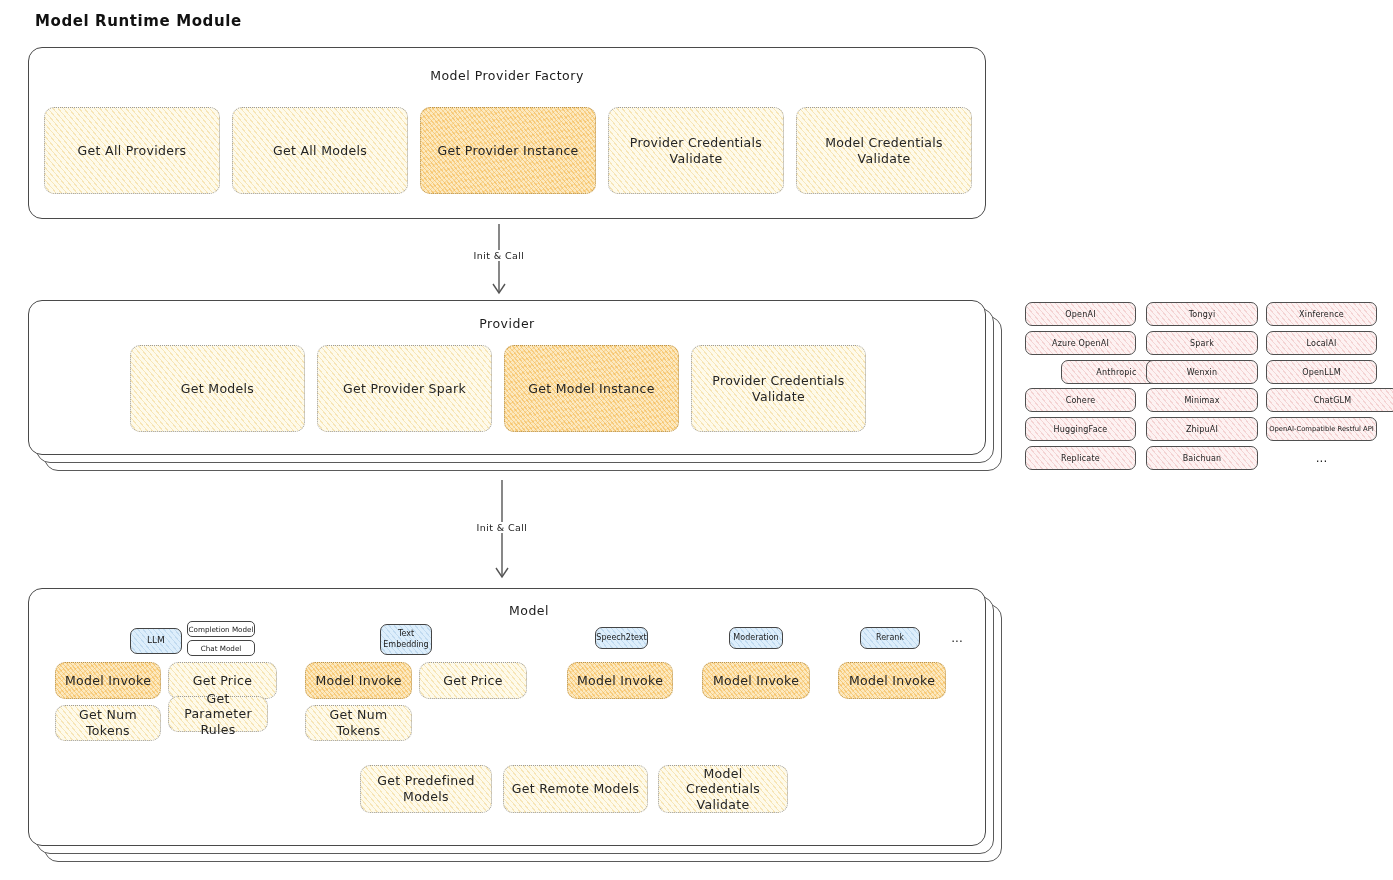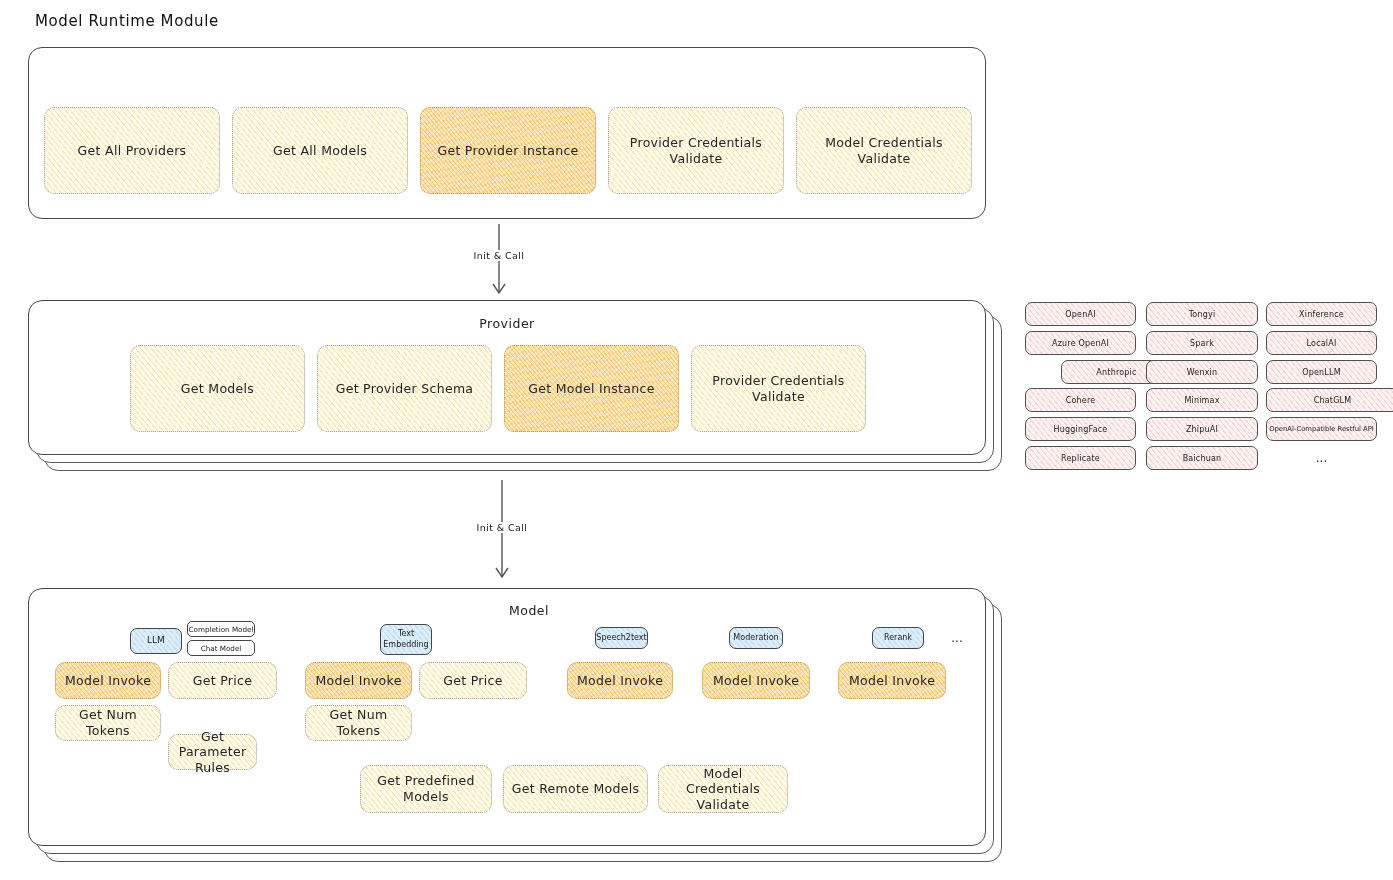--- a/index.html
+++ b/index.html
@@ -1,21 +1,21 @@
 <!DOCTYPE html>
 <html><head>
 <meta charset="utf-8">
 <style>
   html,body{margin:0;padding:0;background:#ffffff;}
   #canvas{
     position:relative;width:1393px;height:880px;background:#ffffff;overflow:hidden;
     font-family:"DejaVu Sans",sans-serif;color:#1d1d1d;
   }
   .abs{position:absolute;box-sizing:border-box;}
-  .page-title{font-size:15px;font-weight:400;letter-spacing:.6px;color:#111;}
+  .page-title{font-size:15px;font-weight:700;letter-spacing:.6px;color:#111;}
   .bigbox{border:1.5px solid #4a4a4a;border-radius:14px;background:#fff;}
   .layer{border:1.4px solid #5a5a5a;border-radius:14px;background:#fff;}
   .sec-title{font-size:12.5px;text-align:center;letter-spacing:.5px;color:#1c1c1c;}
   .fnbox{display:flex;align-items:center;justify-content:center;text-align:center;
     font-size:12.5px;line-height:1.25;letter-spacing:.3px;color:#242424;
     border:1.4px dotted #9b9b9b;border-radius:10px;padding:2px 6px;}
   .cream{background-color:#fefaea;
     background-image:repeating-linear-gradient(50deg,rgba(240,205,120,.45) 0 1px,transparent 1px 4px);}
   .orange{background-color:#fce9c0;border-color:#b39254;
     background-image:repeating-linear-gradient(50deg,rgba(242,176,61,.5) 0 1px,transparent 1px 3px),
@@ -36,40 +36,41 @@
   .arrow-label{font-size:9.5px;letter-spacing:.4px;color:#222;background:#fff;text-align:center;padding:0 3px;}
 </style>
 </head>
 <body>
 
 <div id="canvas">
 
   <div class="abs page-title" style="left:35px;top:12px;">Model Runtime Module</div>
 
   <div class="abs bigbox" style="left:28px;top:47px;width:958px;height:172px;"></div>
+  <div class="abs sec-title" style="left:28px;top:68px;width:958px;">Model Provider Factory</div>
 
   <div class="abs fnbox cream" style="left:44px;top:107px;width:176px;height:87px;">Get All Providers</div>
   <div class="abs fnbox cream" style="left:232px;top:107px;width:176px;height:87px;">Get All Models</div>
   <div class="abs fnbox orange" style="left:420px;top:107px;width:176px;height:87px;">Get Provider Instance</div>
   <div class="abs fnbox cream" style="left:608px;top:107px;width:176px;height:87px;">Provider Credentials Validate</div>
   <div class="abs fnbox cream" style="left:796px;top:107px;width:176px;height:87px;">Model Credentials Validate</div>
 
   <svg class="abs" style="left:489px;top:224px;" width="20" height="72">
     <line x1="10" y1="0" x2="10" y2="68" stroke="#555" stroke-width="1.4"></line>
     <polyline points="4,60 10,69 16,60" fill="none" stroke="#555" stroke-width="1.4"></polyline>
   </svg>
   <div class="abs arrow-label" style="left:459px;top:250px;width:80px;">Init &amp; Call</div>
 
   <div class="abs layer" style="left:44px;top:316px;width:958px;height:155px;"></div>
   <div class="abs layer" style="left:36px;top:308px;width:958px;height:155px;"></div>
   <div class="abs bigbox" style="left:28px;top:300px;width:958px;height:155px;"></div>
   <div class="abs sec-title" style="left:28px;top:316px;width:958px;">Provider</div>
 
   <div class="abs fnbox cream" style="left:130px;top:345px;width:175px;height:87px;">Get Models</div>
-  <div class="abs fnbox cream" style="left:317px;top:345px;width:175px;height:87px;">Get Provider Schema</div>
+  <div class="abs fnbox cream" style="left:317px;top:345px;width:175px;height:87px;">Get Provider Spark</div>
   <div class="abs fnbox orange" style="left:504px;top:345px;width:175px;height:87px;">Get Model Instance</div>
   <div class="abs fnbox cream" style="left:691px;top:345px;width:175px;height:87px;">Provider Credentials Validate</div>
 
   <div class="abs pinkbox" style="left:1025px;top:302px;width:111px;height:24px;">OpenAI</div>
   <div class="abs pinkbox" style="left:1025px;top:331px;width:111px;height:24px;">Azure OpenAI</div>
   <div class="abs pinkbox" style="left:1025px;top:360px;width:111px;height:24px;margin-left:36px;">Anthropic</div>
   <div class="abs pinkbox" style="left:1025px;top:388px;width:111px;height:24px;">Cohere</div>
   <div class="abs pinkbox" style="left:1025px;top:417px;width:111px;height:24px;">HuggingFace</div>
   <div class="abs pinkbox" style="left:1025px;top:446px;width:111px;height:24px;">Replicate</div>
 
@@ -97,32 +98,32 @@
   <div class="abs layer" style="left:36px;top:596px;width:958px;height:258px;"></div>
   <div class="abs bigbox" style="left:28px;top:588px;width:958px;height:258px;"></div>
   <div class="abs sec-title" style="left:28px;top:603px;width:958px;padding-left:44px;">Model</div>
 
   <div class="abs bluetab big" style="left:130px;top:628px;width:52px;height:26px;">LLM</div>
   <div class="abs whitetab" style="left:187px;top:621px;width:68px;height:16px;">Completion Model</div>
   <div class="abs whitetab" style="left:187px;top:640px;width:68px;height:16px;">Chat Model</div>
   <div class="abs bluetab" style="left:380px;top:624px;width:52px;height:31px;">Text Embedding</div>
   <div class="abs bluetab" style="left:595px;top:627px;width:53px;height:22px;">Speech2text</div>
   <div class="abs bluetab" style="left:729px;top:627px;width:54px;height:22px;">Moderation</div>
-  <div class="abs bluetab" style="left:860px;top:627px;width:52px;height:22px;margin-left:12px;">Rerank</div>
+  <div class="abs bluetab" style="left:860px;top:627px;width:60px;height:22px;">Rerank</div>
   <div class="abs dots" style="left:945px;top:629px;width:24px;height:18px;">...</div>
 
   <div class="abs fnbox orange" style="left:55px;top:662px;width:106px;height:37px;">Model Invoke</div>
   <div class="abs fnbox cream" style="left:168px;top:662px;width:109px;height:37px;">Get Price</div>
   <div class="abs fnbox orange" style="left:305px;top:662px;width:107px;height:37px;">Model Invoke</div>
   <div class="abs fnbox cream" style="left:419px;top:662px;width:108px;height:37px;">Get Price</div>
   <div class="abs fnbox orange" style="left:567px;top:662px;width:106px;height:37px;">Model Invoke</div>
   <div class="abs fnbox orange" style="left:702px;top:662px;width:108px;height:37px;">Model Invoke</div>
   <div class="abs fnbox orange" style="left:838px;top:662px;width:108px;height:37px;">Model Invoke</div>
 
   <div class="abs fnbox cream" style="left:55px;top:705px;width:106px;height:36px;">Get Num Tokens</div>
-  <div class="abs fnbox cream" style="left:168px;top:734px;width:89px;height:36px;">Get Parameter Rules</div>
+  <div class="abs fnbox cream" style="left:168px;top:696px;width:100px;height:36px;">Get Parameter Rules</div>
   <div class="abs fnbox cream" style="left:305px;top:705px;width:107px;height:36px;">Get Num Tokens</div>
 
   <div class="abs fnbox cream" style="left:360px;top:765px;width:132px;height:48px;">Get Predefined Models</div>
   <div class="abs fnbox cream" style="left:503px;top:765px;width:145px;height:48px;">Get Remote Models</div>
   <div class="abs fnbox cream" style="left:658px;top:765px;width:130px;height:48px;">Model Credentials Validate</div>
 
 </div>
 
 </body></html>

